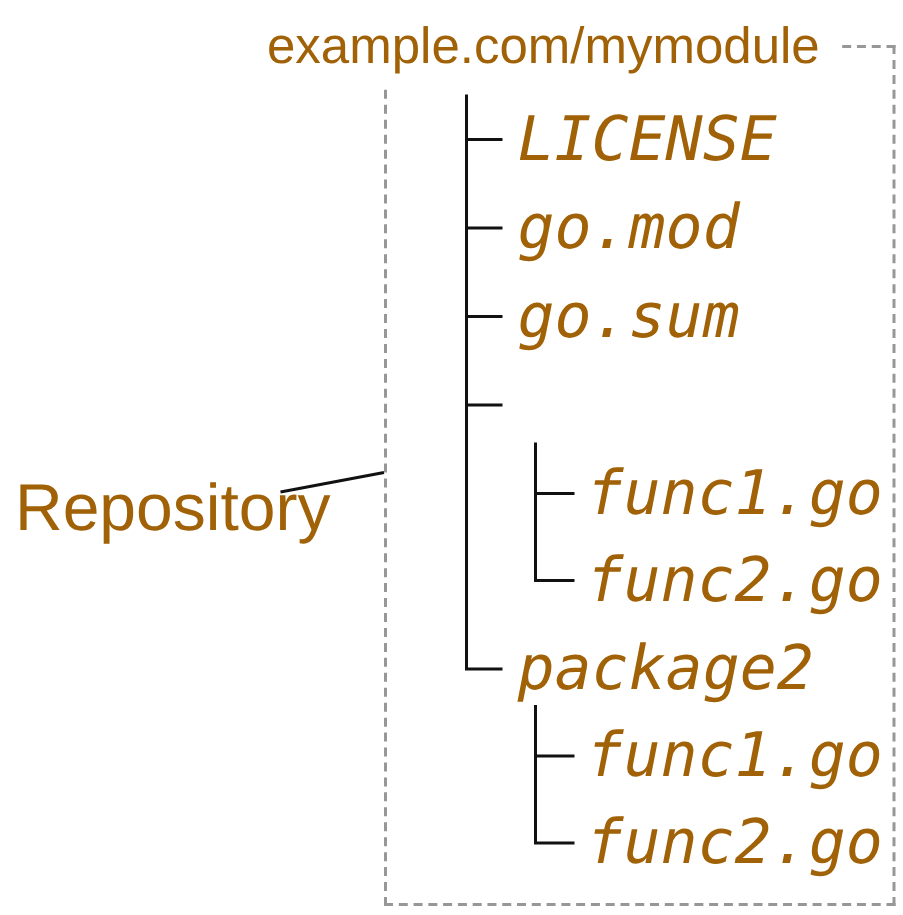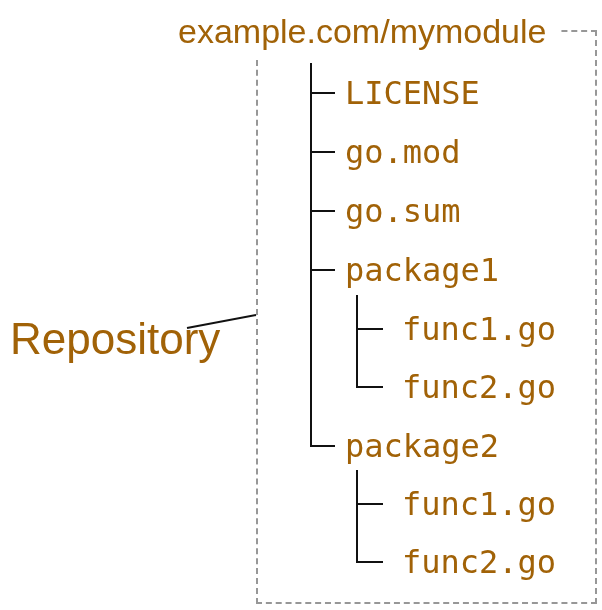--- a/index.html
+++ b/index.html
@@ -59,28 +59,29 @@
     left: 10px;
     top: 318px;
     font-size: 44px;
     line-height: 42px;
     white-space: nowrap;
   }
   
   .tl {
     position: absolute;
     font-family: "DejaVu Sans Mono", monospace;
-    font-size: 32px;
+    font-size: 41px;
     line-height: 1;
     transform: translateY(-50%);
     white-space: nowrap;
     z-index: 1;
+    font-style: italic;
   }
   .tl.d1 { left: 345px; }
-  .tl.d2 { left: 402px; }
+  .tl.d2 { left: 391px; }
   .r0 { top: 93px; }
   .r1 { top: 152px; }
   .r2 { top: 211px; }
   .r3 { top: 270px; }
   .r4 { top: 329px; }
   .r5 { top: 387px; }
   .r6 { top: 446px; }
   .r7 { top: 504px; }
   .r8 { top: 562px; }
 </style>
@@ -109,20 +110,19 @@
     <path d="M187 328 L256 315"></path>
   </svg>
 
   <div class="title">example.com/mymodule</div>
 
   <div class="annotation">Repository</div>
 
   <span class="tl d1 r0">LICENSE</span>
   <span class="tl d1 r2">go.sum</span>
   <span class="tl d1 r1">go.mod</span>
-  <span class="tl d1 r3">package1</span>
   <span class="tl d2 r4">func1.go</span>
   <span class="tl d2 r5">func2.go</span>
   <span class="tl d1 r6">package2</span>
   <span class="tl d2 r7">func1.go</span>
   <span class="tl d2 r8">func2.go</span>
 
 </div>
 
 </body></html>

